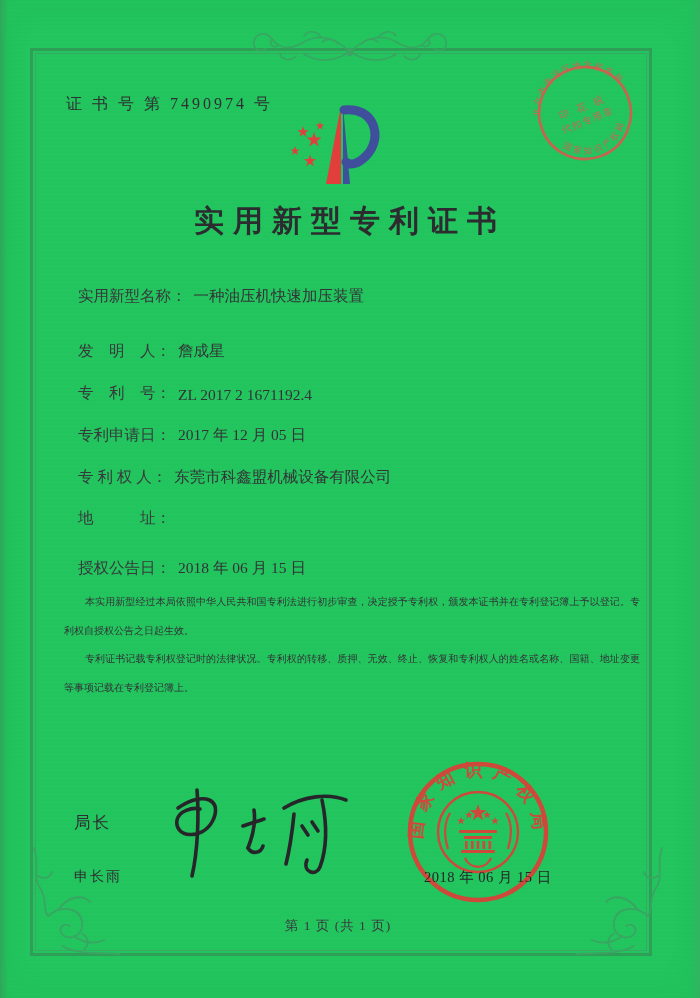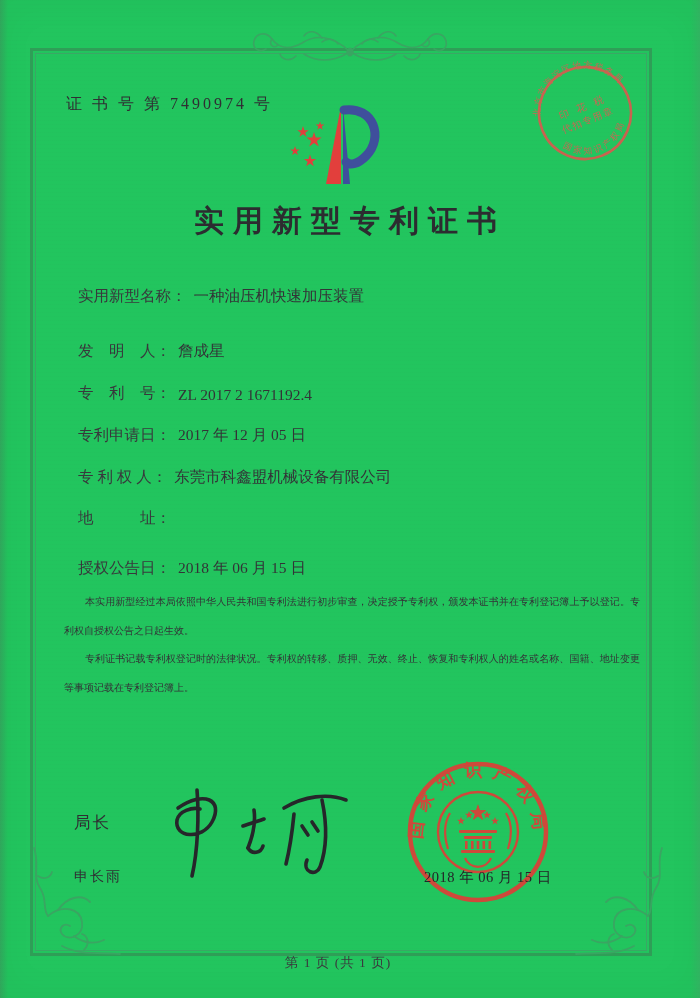--- a/index.html
+++ b/index.html
@@ -28,21 +28,21 @@
   .f-label{white-space:pre;color:#38383c;flex:none;}
   .f-value{margin-left:7px;color:#333337;}
   .addr-val{width:452px;line-height:23px;}
   .grant-right{position:absolute;left:267px;top:0;display:flex;}
   .body-text{position:absolute;left:64px;top:588px;width:576px;font-size:10px;
     line-height:28.5px;text-align:justify;color:#333337;}
   .body-text p{margin:0;text-indent:2.1em;}
   .officer-title{position:absolute;left:74px;top:812px;font-size:16.5px;color:#2f2f33;letter-spacing:2px;text-align:center;}
   .officer-name{position:absolute;left:74px;top:848px;font-size:14px;color:#2f2f33;letter-spacing:2px;margin-top:20px;}
   .footer{position:absolute;left:30px;width:616px;top:917px;text-align:center;
-    font-size:13.5px;letter-spacing:1px;color:#3a3a3e;margin-top:37px;}
+    font-size:13.5px;letter-spacing:1px;color:#3a3a3e;}
   .seal-date{position:absolute;left:424px;top:868px;width:130px;font-size:14.5px;
     color:#242428;letter-spacing:.5px;white-space:nowrap;z-index:6;}
   .svg-abs{position:absolute;}
   .seal-wrap{left:403px;top:757px;z-index:5;}
   .taxstamp-wrap{left:527px;top:55px;z-index:5;}
   .logo-wrap{left:278px;top:98px;}
   .sign-wrap{left:150px;top:778px;}
   .orn-top{left:228px;top:26px;}
   .orn-bl{left:28px;top:846px;}
   .orn-br{left:572px;top:846px;}

